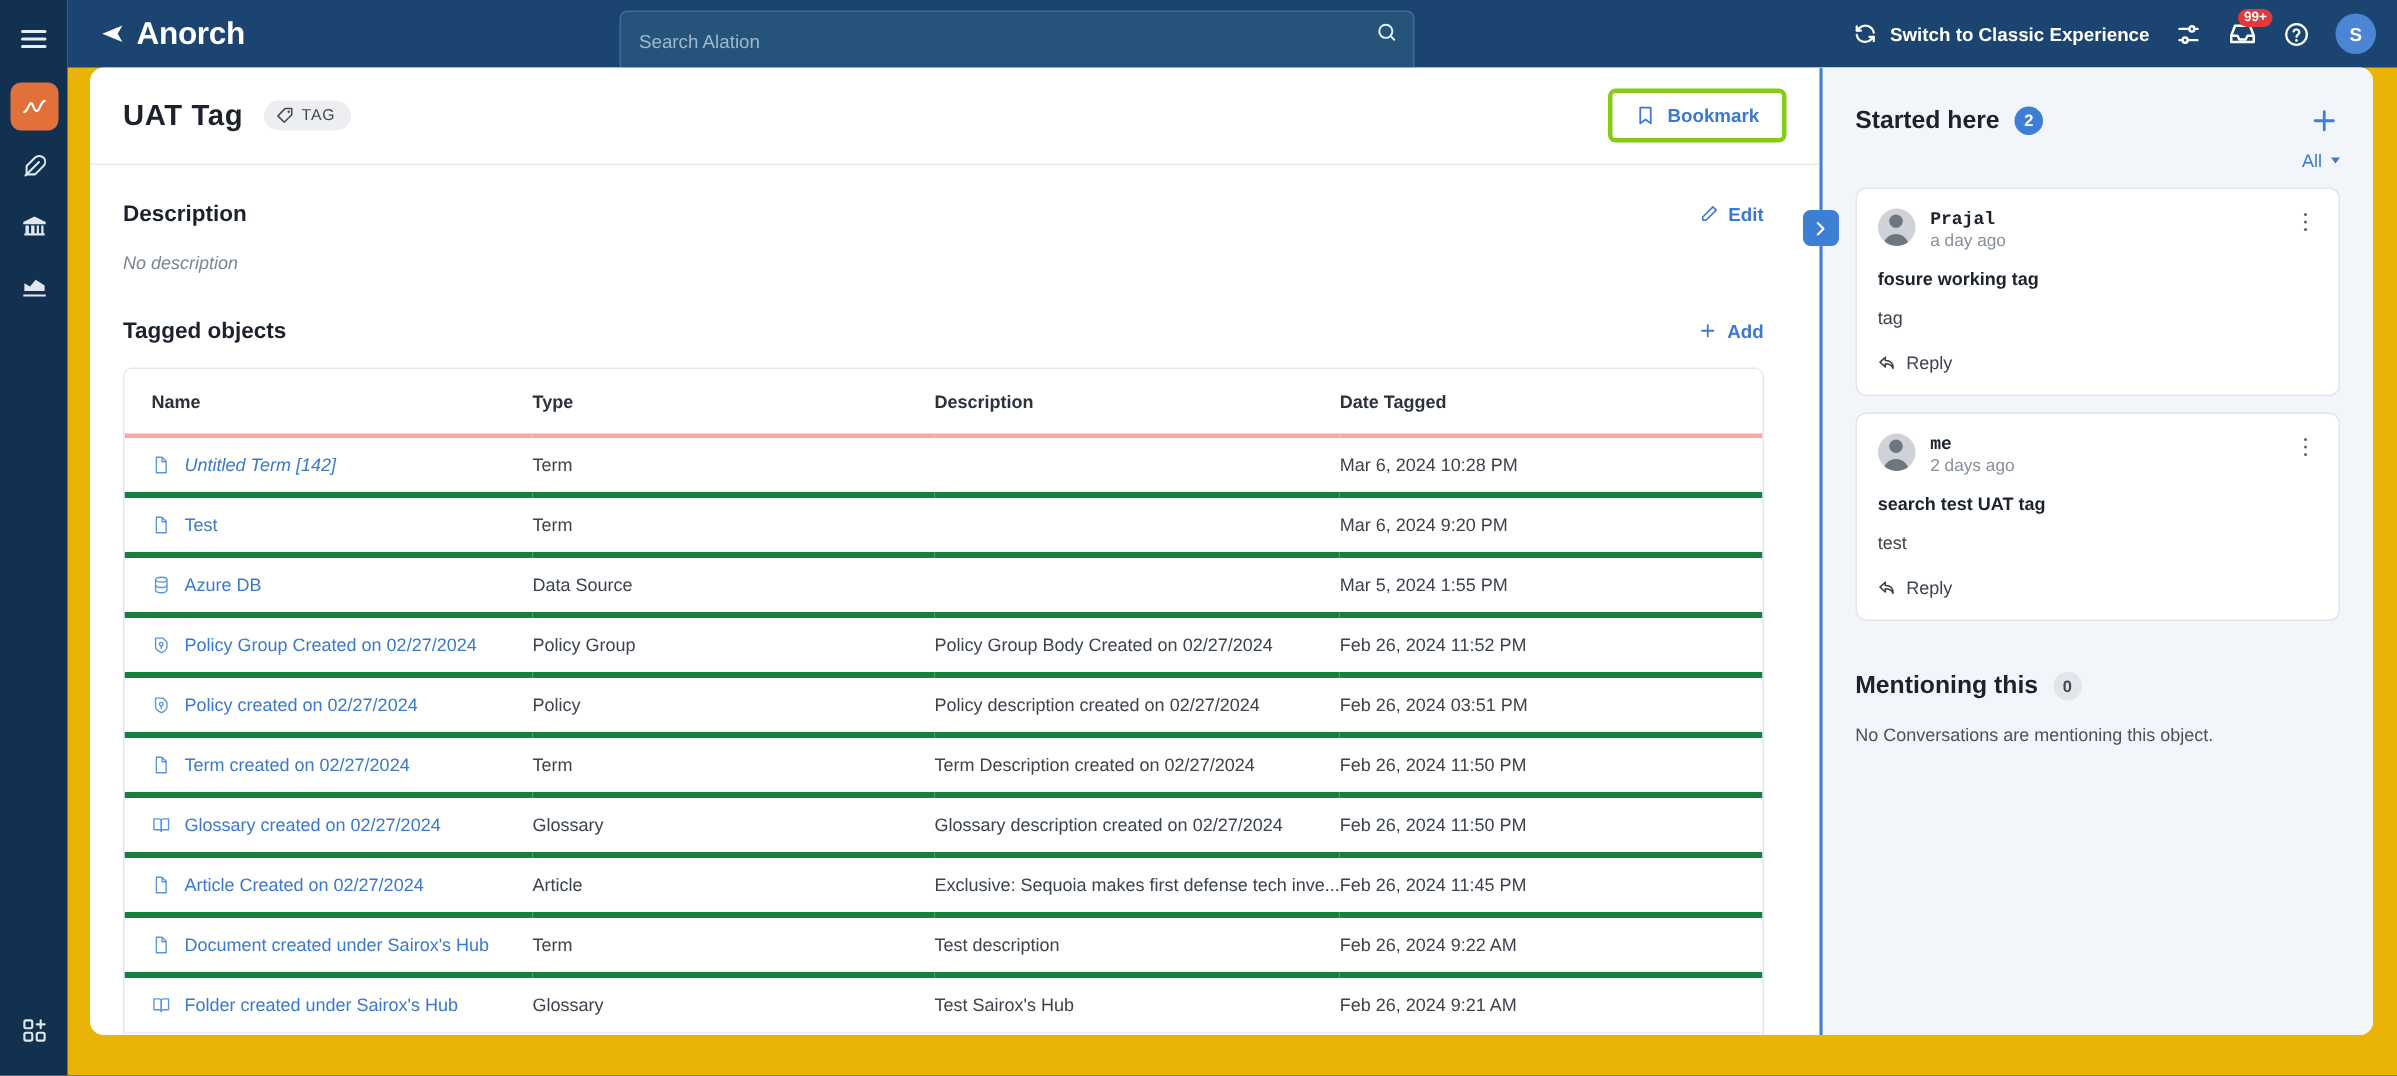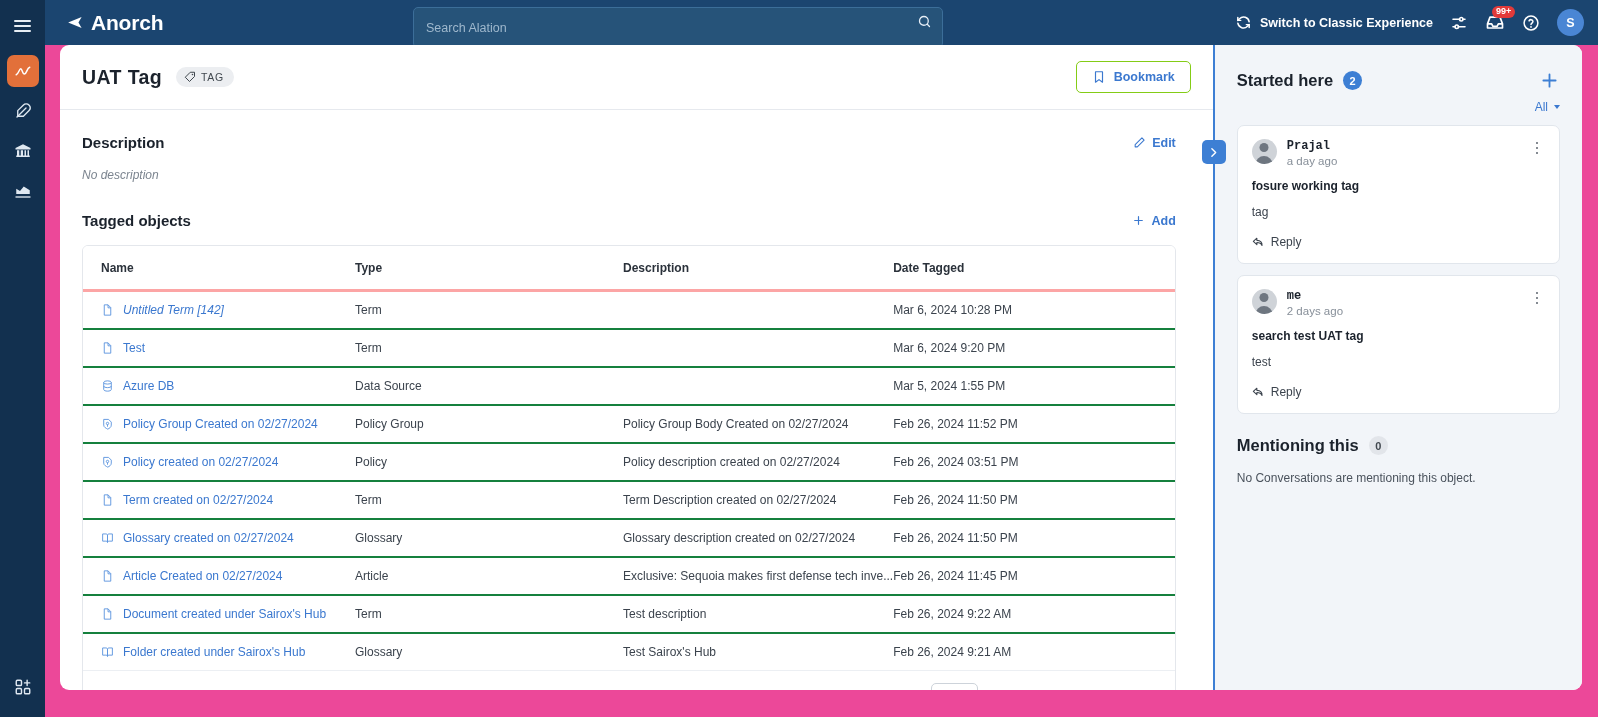--- a/index.html
+++ b/index.html
@@ -4,21 +4,21 @@
 <style>
   * { box-sizing: border-box; margin: 0; padding: 0; }
   html, body {
     width: 1598px; height: 717px;
     font-family: "Liberation Sans", sans-serif;
     background: #163a5f;
     overflow: hidden;
   }
 
   
-  .app { position: relative; width: 1598px; height: 717px; background: #ec4899; }
+  .app { position: relative; width: 1598px; height: 717px; background: #eab308; }
 
   
   .rail {
     position: absolute; left: 0; top: 0; width: 45px; height: 717px;
     background: #12304f;
     display: flex; flex-direction: column; align-items: center;
   }
   .rail-burger {
     margin-top: 12px; width: 30px; height: 28px;
     display: flex; align-items: center; justify-content: center;
@@ -116,21 +116,21 @@
   .page-title { font-size: 19.5px; font-weight: 700; color: #1b222c; letter-spacing: 0.4px; }
   .tag-chip {
     display: flex; align-items: center; gap: 5px;
     background: #eceef1; border-radius: 12px;
     padding: 4px 10px 4px 8px;
     font-size: 10.5px; color: #41484f; letter-spacing: 0.6px;
   }
   .bookmark-btn {
     margin-left: auto;
     display: flex; align-items: center; gap: 8px;
-    border: 1px solid #84cc16; border-radius: 5px;
+    border: 3px solid #84cc16; border-radius: 5px;
     padding: 8px 15px; color: #3b78cf;
     font-size: 12.5px; font-weight: 600; cursor: pointer;
     background: #fff;
   }
 
   .card-body { padding: 24px 37px 0 22px; }
 
   .sec-head { display: flex; align-items: center; }
   .sec-title { font-size: 15px; font-weight: 700; color: #1b222c; }
   .link-action {
@@ -150,21 +150,21 @@
   }
   table { width: 100%; border-collapse: collapse; }
   thead th {
     text-align: left; font-size: 12px; font-weight: 700; color: #2b323b;
     padding: 15px 0 14px 0;
     border-bottom: 3px solid #fca5a5;
     background: #fff;
   }
   tbody td {
     font-size: 12px; color: #3b434d;
-    padding: 11px 0; border-bottom: 2px solid #15803d;
+    padding: 11px 0; border-bottom: 4px solid #15803d;
     vertical-align: middle; height: 33px;
   }
   tbody tr:last-child td { border-bottom: none; }
   .c-name { width: 272px; padding-left: 18px !important; }
   .c-type { width: 268px; }
   .c-desc { width: 266px; }
   .c-date { width: auto; }
   thead .c-name { padding-left: 18px; }
   .namecell { display: flex; align-items: center; gap: 9px; }
   .namecell a {
@@ -236,21 +236,21 @@
     margin-left: auto; width: 16px; height: 18px; cursor: pointer;
     display: flex; flex-direction: column; align-items: center; justify-content: center; gap: 2.5px;
   }
   .kebab i { width: 2.6px; height: 2.6px; border-radius: 50%; background: #5c646e; display:block; }
   .conv-title { margin-top: 12px; font-size: 12px; font-weight: 700; color: #1b222c; }
   .conv-body { margin-top: 12px; font-size: 12px; color: #3b434d; }
   .reply {
     margin-top: 16px; display: flex; align-items: center; gap: 6px;
     color: #3b434d; font-size: 12px; cursor: pointer;
   }
-  .mention-sec { margin-top: 22px; }
+  .mention-sec { margin-top: 34px; }
   .mention-empty { margin-top: 16px; font-size: 12px; color: #4a525c; }
 </style>
 </head>
 <body>
 
 <div class="app">
 
   <div class="rail">
     <div class="rail-burger">
       <span class="burger-bars">

